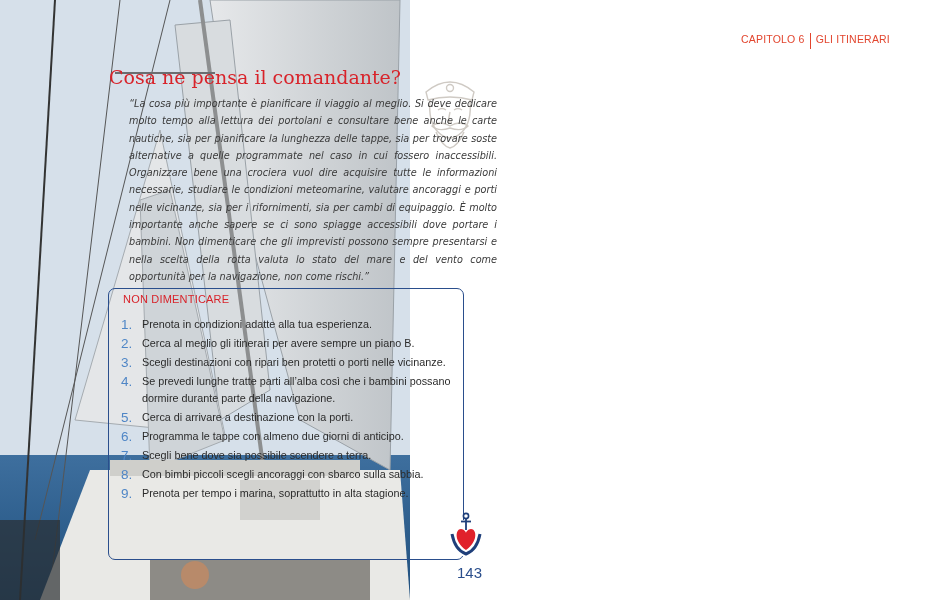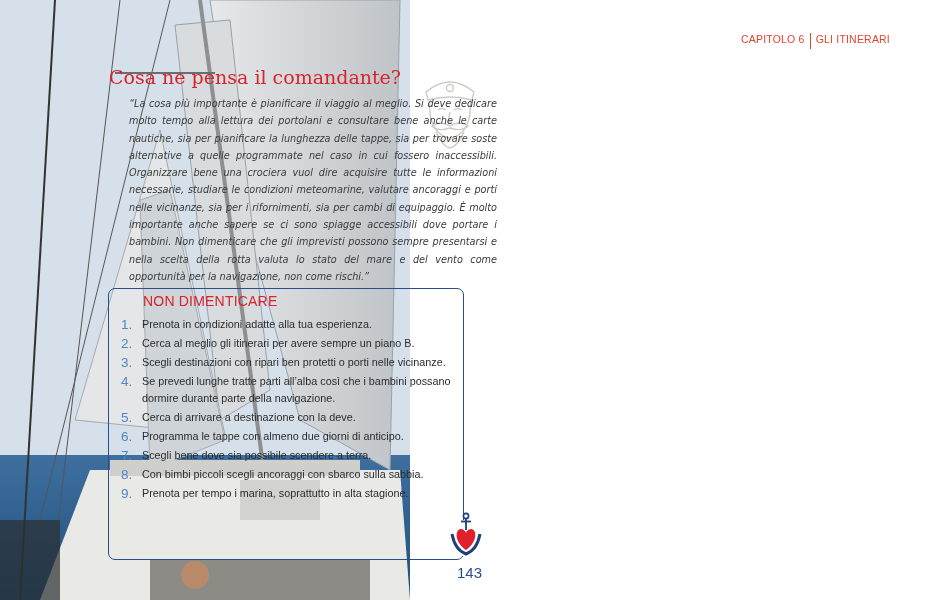--- a/index.html
+++ b/index.html
@@ -15,21 +15,21 @@
   .running-head .sep { display: inline-block; width: 1px; height: 16px; background: #e2452e; margin: 0 5px; }
 
   .section-title { position: absolute; left: 109px; top: 66px; font-family: "DejaVu Serif", serif; font-size: 19px; color: #d8232a; }
   .captain { position: absolute; left: 418px; top: 70px; width: 64px; height: 80px; }
 
   .quote { position: absolute; left: 109px; top: 95px; width: 368px; font-family: "DejaVu Sans", sans-serif; font-style: italic; font-size: 9.7px; line-height: 17.3px; color: #3a3a3a; text-align: justify; margin-left: 20px; }
   .quote p { margin: 0; }
 
   .box { position: absolute; left: 108px; top: 288px; width: 354px; height: 270px; border: 1.5px solid #2a4e8c; border-radius: 7px; }
   .box-cover { position: absolute; left: 455px; top: 520px; width: 14px; height: 36px; background: #fff; }
-  .box-title { position: absolute; left: 123px; top: 293px; font-family: "Liberation Sans", sans-serif; font-size: 14px; color: #d8232a; letter-spacing: 0.2px; margin-left: 20px; }
+  .box-title { position: absolute; left: 123px; top: 293px; font-family: "Liberation Sans", sans-serif; font-size: 11px; color: #d8232a; letter-spacing: 0.2px; }
   .list { position: absolute; left: 111px; top: 316px; width: 345px; margin: 0; padding: 0; list-style: none; }
   .list li { display: flex; font-family: "Liberation Sans", sans-serif; font-size: 10.8px; line-height: 17.4px; color: #2b2b2b; margin-bottom: 1.6px; }
   .list .num { width: 31px; flex: none; font-size: 13.5px; color: #4f86c6; text-align: left; padding-left: 10px; box-sizing: border-box; }
   .list .num.wide { padding-left: 7px; }
   .list .txt { flex: 1; }
 
   .anchor { position: absolute; left: 449px; top: 512px; width: 34px; height: 46px; }
   .page-number { position: absolute; left: 457px; top: 564px; font-family: "Liberation Sans", sans-serif; font-size: 15px; color: #2a4e8c; }
 </style>
 </head>
@@ -112,21 +112,21 @@
   <li>
       <span class="num">3.</span>
       <span class="txt">Scegli destinazioni con ripari ben protetti o porti nelle vicinanze.</span>
     </li>
   <li>
       <span class="num">4.</span>
       <span class="txt">Se prevedi lunghe tratte parti all’alba così che i bambini possano dormire durante parte della navigazione.</span>
     </li>
   <li>
       <span class="num">5.</span>
-      <span class="txt">Cerca di arrivare a destinazione con la deve.</span>
+      <span class="txt">Cerca di arrivare a destinazione con la porti.</span>
     </li>
   <li>
       <span class="num">6.</span>
       <span class="txt">Programma le tappe con almeno due giorni di anticipo.</span>
     </li>
   <li>
       <span class="num">7.</span>
       <span class="txt">Scegli bene dove sia possibile scendere a terra.</span>
     </li>
   <li>

